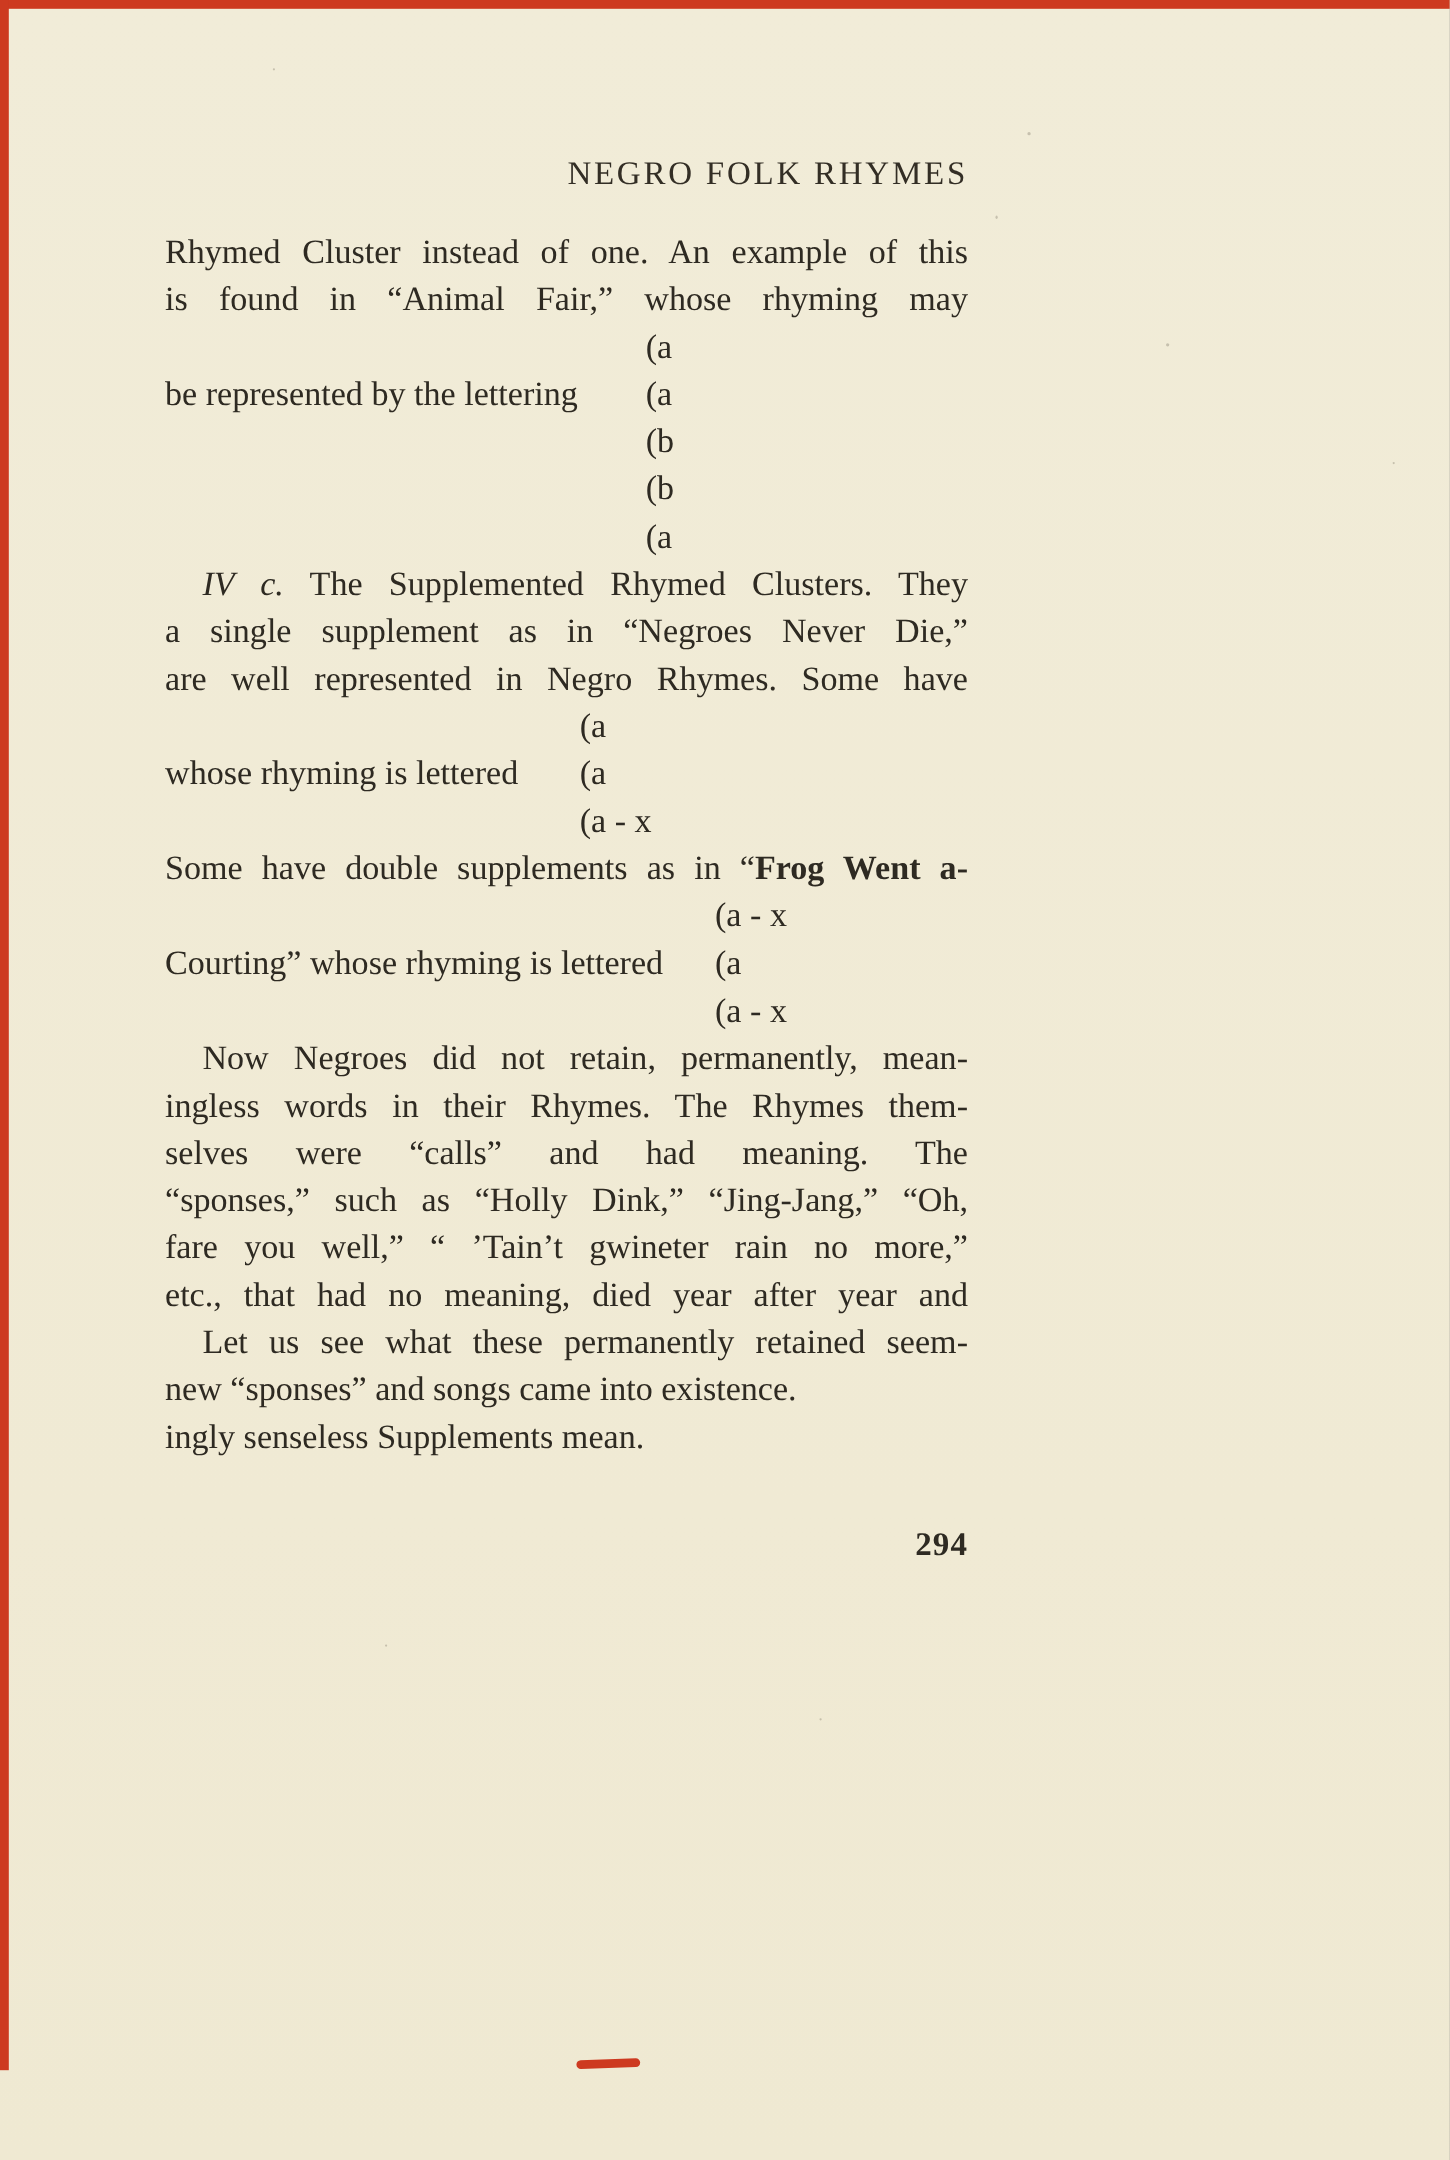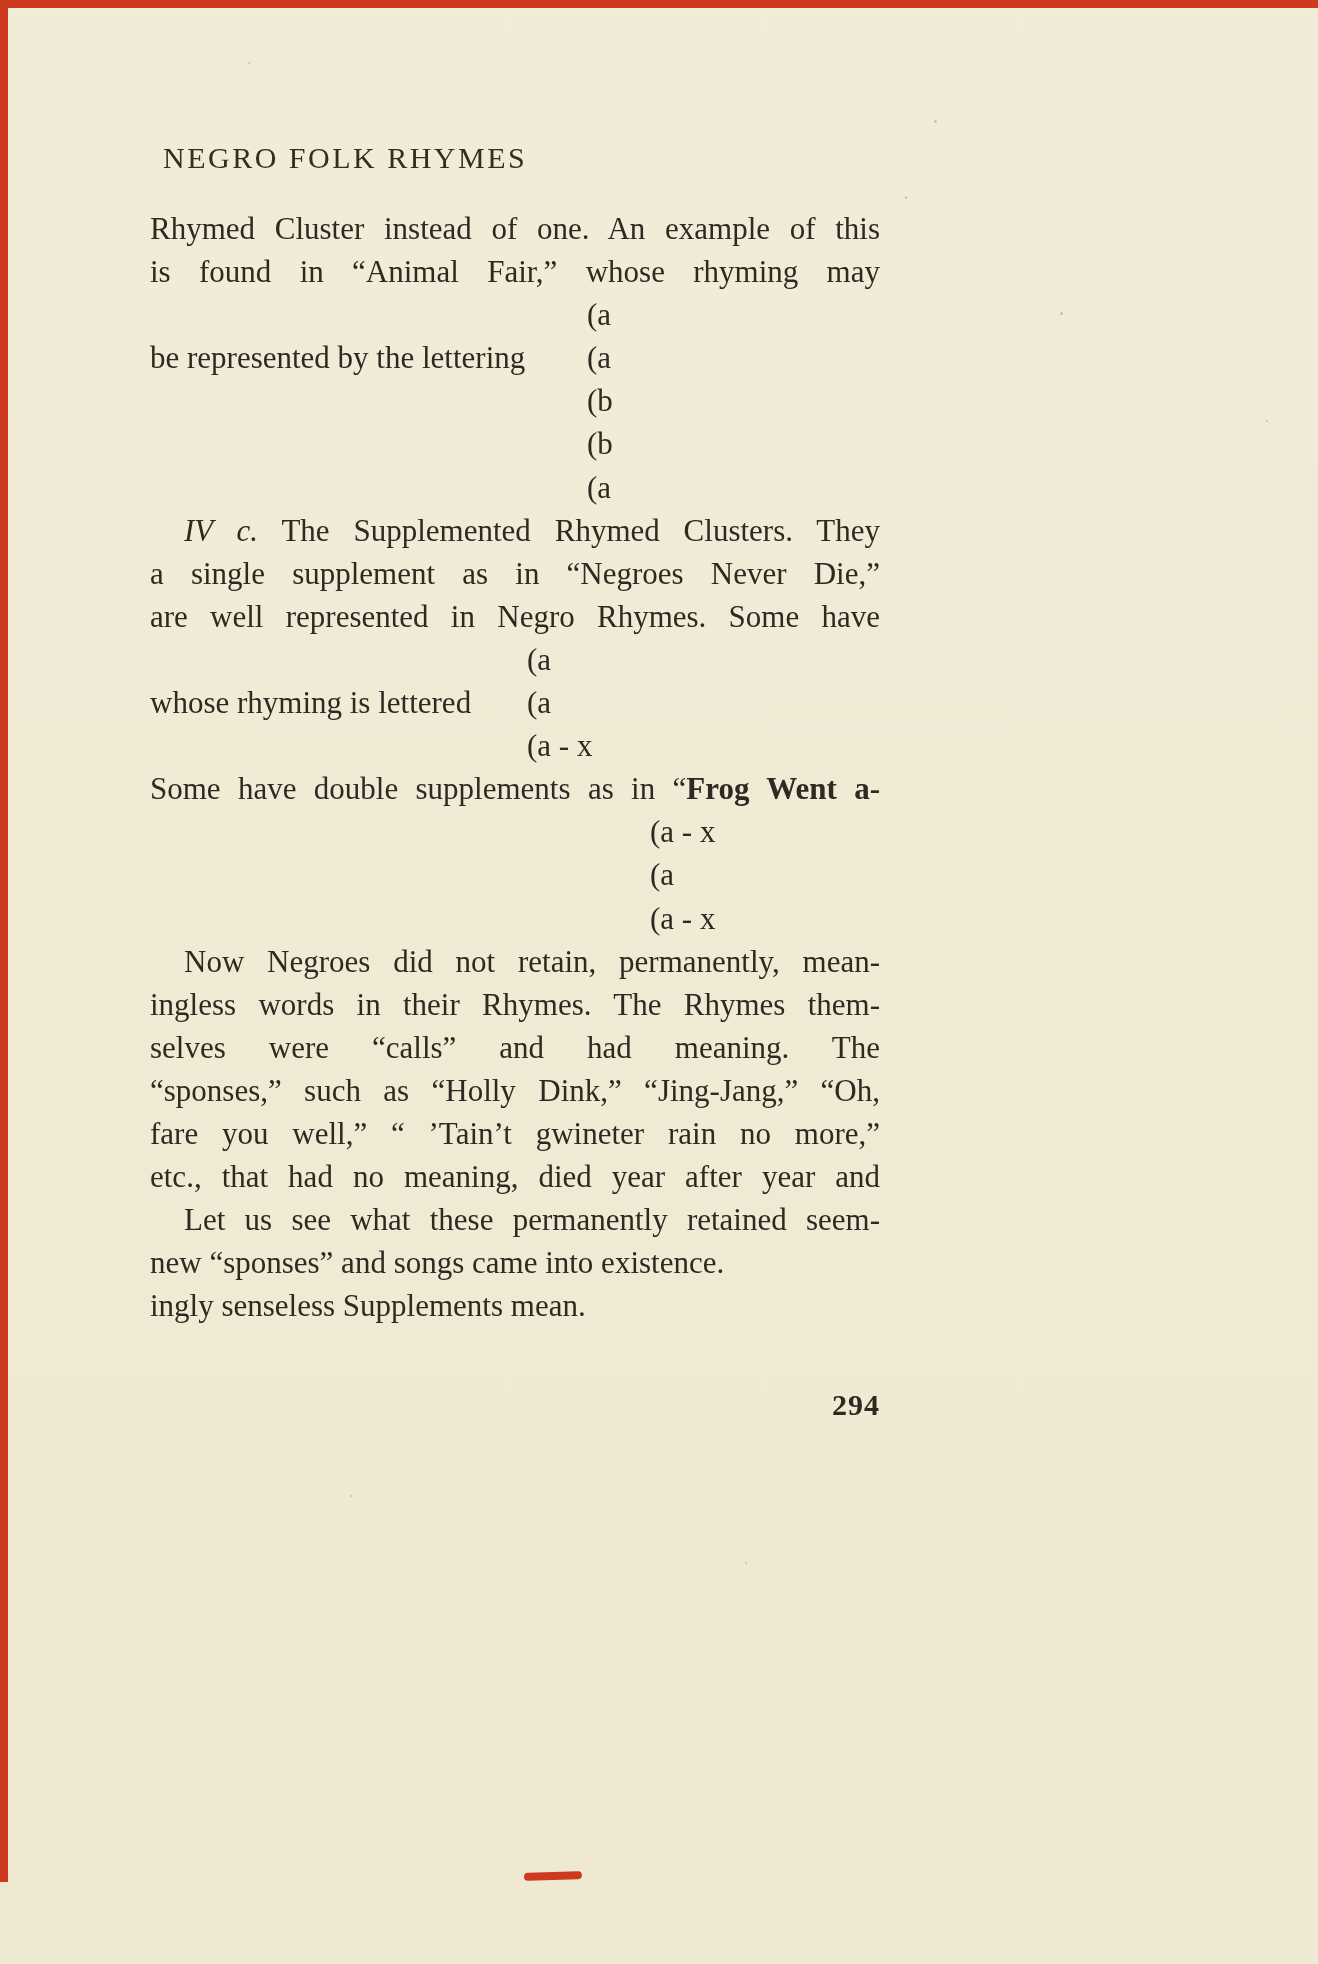--- a/index.html
+++ b/index.html
@@ -30,22 +30,22 @@
     background:var(--edge-red);
   }
   .red-mark{
     position:absolute;left:524px;top:1872px;width:58px;height:8px;
     background:var(--edge-red);
     border-radius:4px;
     transform:rotate(-2deg);
   }
   
   .header{
-    position:absolute;left:163px;top:141px;width:730px;
-    text-align:left;
+    position:absolute;left:150px;top:141px;width:730px;
+    text-align:right;
     font-size:30px;
     letter-spacing:2.5px;
     color:#332e25;
   }
   
   .textblock{
     position:absolute;left:150px;top:207px;width:730px;
     font-size:31px;
     color:var(--ink);
   }
@@ -117,21 +117,21 @@
         <span class="note">(a</span>
       </div>
     <div class="line c2"><span>whose rhyming is lettered</span><span class="note">(a</span></div>
     <div class="line c2">
         <span class="note">(a - x</span>
       </div>
     <div class="line j"><span>Some have double supplements as in “</span><b>Frog Went a-</b></div>
     <div class="line c3">
         <span class="note">(a - x</span>
       </div>
-    <div class="line c3"><span class="note">(a</span></div>
+    <div class="line c3"><span>Courting” whose rhyming is lettered</span><span class="note">(a</span></div>
     <div class="line c3">
         <span class="note">(a - x</span>
       </div>
     <div class="line j ind"><span>Now Negroes did not retain, permanently, mean-</span></div>
     <div class="line j"><span>ingless words in their Rhymes.  The Rhymes them-</span></div>
     <div class="line j"><span>selves were “calls” and had meaning.  The</span></div>
     <div class="line j"><span>“sponses,” such as “Holly Dink,” “Jing-Jang,” “Oh,</span></div>
     <div class="line j"><span>fare you well,” “ ’Tain’t gwineter rain no more,”</span></div>
     <div class="line j"><span>etc., that had no meaning, died year after year and</span></div>
     <div class="line j ind"><span>Let us see what these permanently retained seem-</span></div>

